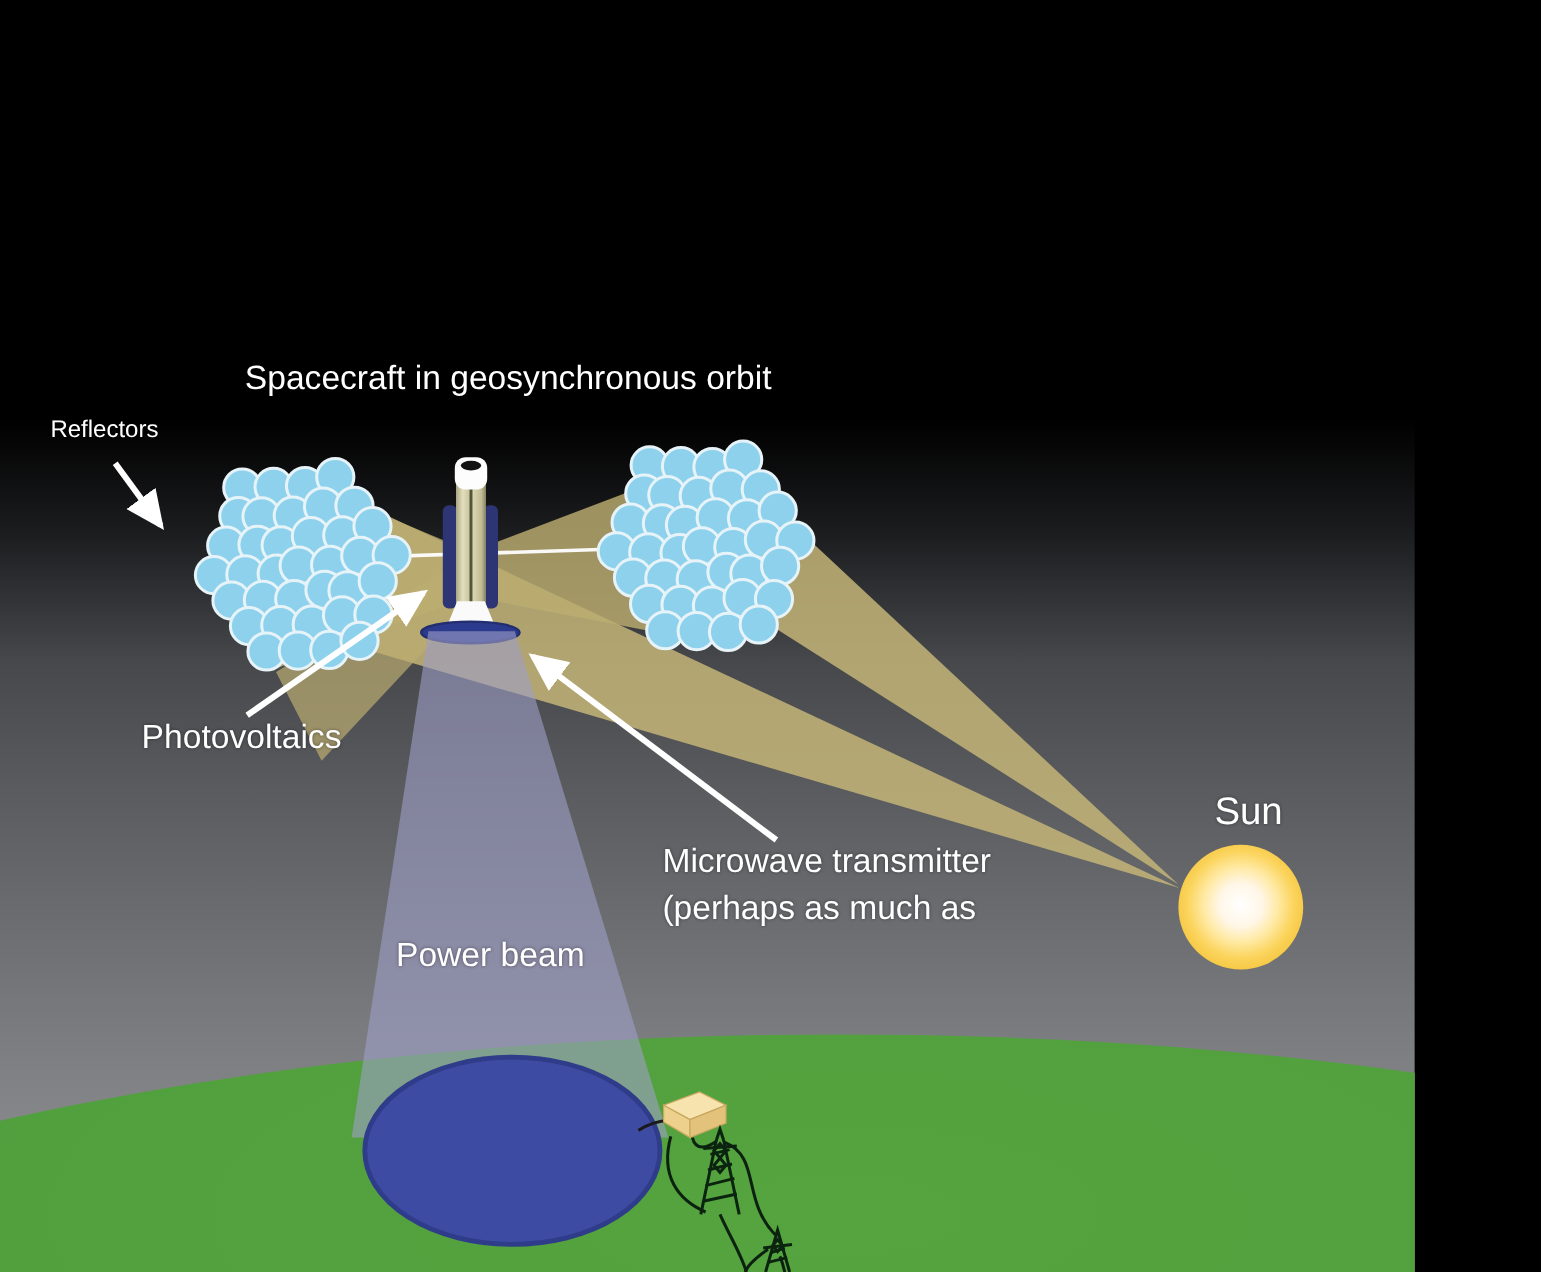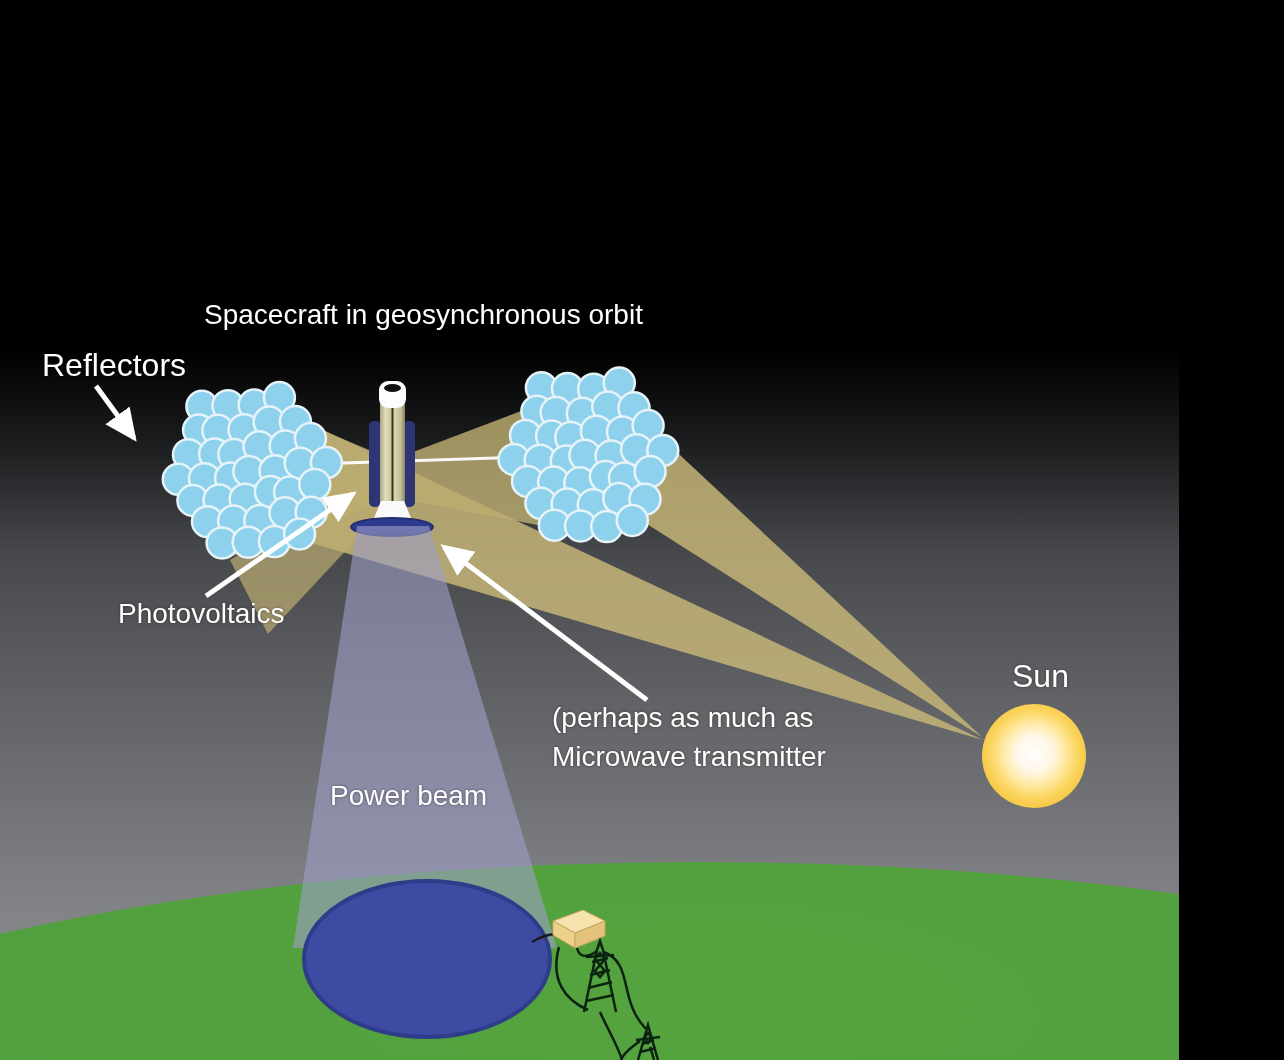--- a/index.html
+++ b/index.html
@@ -19,21 +19,21 @@
   }
   svg.scene{position:absolute;inset:0;}
   .lbl{
     position:absolute;
     color:#ffffff;
     text-shadow:0 0 3px rgba(0,0,0,.45);
     white-space:nowrap;
     user-select:none;
   }
   #title{left:204px;top:299px;font-size:28px;}
-  #reflectors-label{left:42px;top:347px;font-size:32px;}
+  #reflectors-label{left:42px;top:347px;font-size:20px;}
   #photovoltaics-label{left:118px;top:598px;font-size:28px;}
   #microwave-label{left:552px;top:698px;font-size:28px;line-height:39px;}
   #powerbeam-label{left:330px;top:780px;font-size:28px;}
   #groundreceiver-label{left:323px;top:938px;font-size:30px;}
   #sun-label{left:1012px;top:658px;font-size:32px;}
 </style>
 </head>
 <body>
 
 <div class="stage">
@@ -208,19 +208,19 @@
       <line x1="96" y1="386" x2="134" y2="438"></line>
       <line x1="206" y1="596" x2="353" y2="494"></line>
       <line x1="647" y1="700" x2="444" y2="547"></line>
     </g>
   </svg>
 
   <div class="lbl" id="title">Spacecraft in geosynchronous orbit</div>
   <div class="lbl" id="reflectors-label">Reflectors</div>
   <div class="lbl" id="photovoltaics-label">Photovoltaics</div>
   <div class="lbl" id="microwave-label">
+    <div>Microwave transmitter</div>
     <div>(perhaps as much as</div>
-    <div>Microwave transmitter</div>
   </div>
   <div class="lbl" id="powerbeam-label">Power beam</div>
   <div class="lbl" id="sun-label">Sun</div>
 
 </div>
 
 </body></html>

